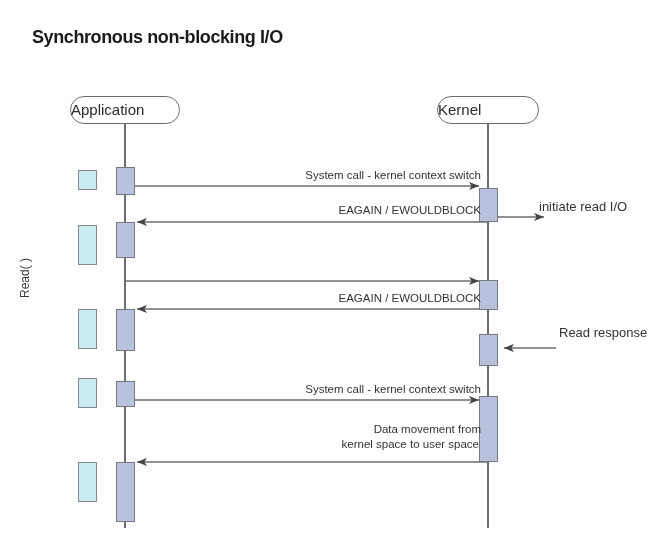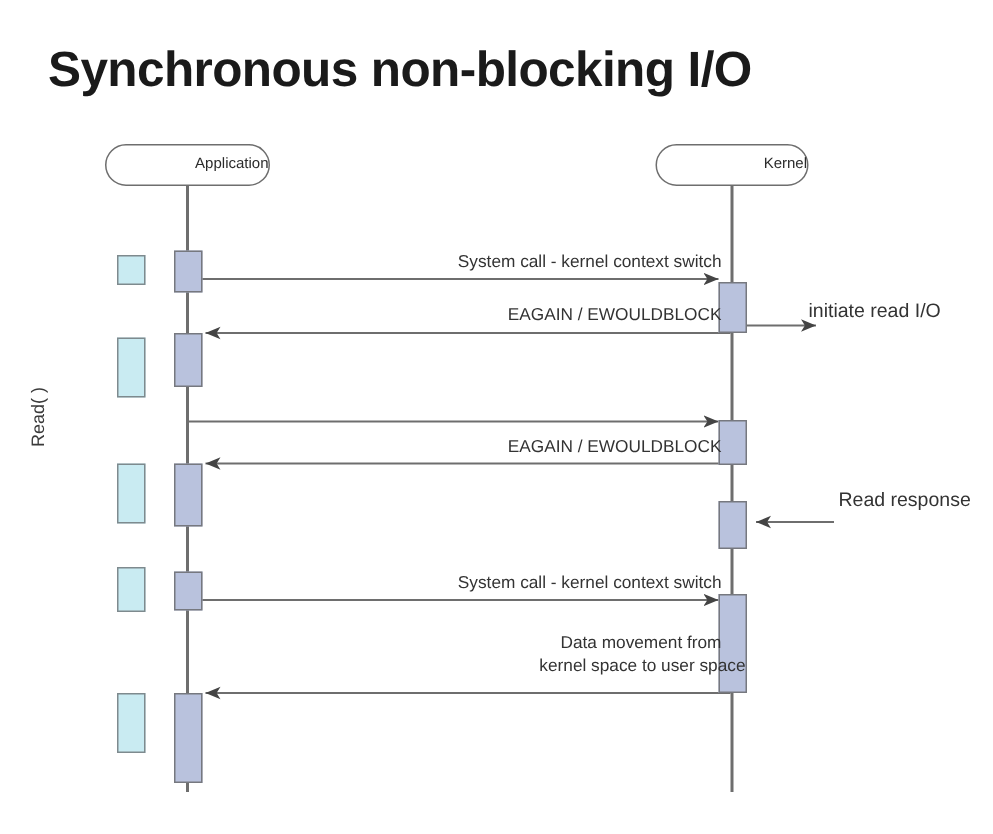--- a/index.html
+++ b/index.html
@@ -16,21 +16,21 @@
     font-family: "Liberation Sans", sans-serif;
     color: #333333;
     -webkit-font-smoothing: antialiased;
   }
 
   
   #page-title {
     position: absolute;
     left: 32px;
     top: 27px;
-    font-size: 33px;
+    font-size: 18px;
     font-weight: bold;
     letter-spacing: -0.4px;
     color: #1a1a1a;
     white-space: nowrap;
   }
 
   
   #diagram {
     position: absolute;
     left: 0;
@@ -42,22 +42,22 @@
     display: block;
   }
 
   
   .participant {
     position: absolute;
     box-sizing: border-box;
     border: 1.4px solid #6e6e6e;
     border-radius: 22px;
     background: #ffffff;
-    text-align: right;
-    font-size: 10px;
+    text-align: left;
+    font-size: 15px;
     color: #2b2b2b;
     line-height: 26px;
     height: 28px;
   }
 
   
   .activation {
     position: absolute;
     box-sizing: border-box;
     background: #b9c2dd;
@@ -184,21 +184,21 @@
   <div class="msg-label" style="left:135px; top:168px; width:346px;">System call - kernel context switch</div>
 
   <div class="msg-label" style="left:135px; top:203px; width:346px;">EAGAIN / EWOULDBLOCK</div>
 
 
   <div class="msg-label" style="left:135px; top:291px; width:346px;">EAGAIN / EWOULDBLOCK</div>
 
   <div class="msg-label" style="left:135px; top:382px; width:346px;">System call - kernel context switch</div>
 
   <div class="msg-label" style="left:135px; top:422px; width:346px;">Data movement from</div>
-  <div class="msg-label" style="left:151px; top:437px; width:346px;">kernel space to user space</div>
+  <div class="msg-label" style="left:133px; top:437px; width:346px;">kernel space to user space</div>
 
   <div class="side-label" style="left:539px; top:199px;">initiate read I/O</div>
 
   <div class="side-label" style="left:539px; top:325px;padding-left:20px;">Read response</div>
 
   <div id="read-label">Read( )</div>
 
 </div>
 
 </body></html>

